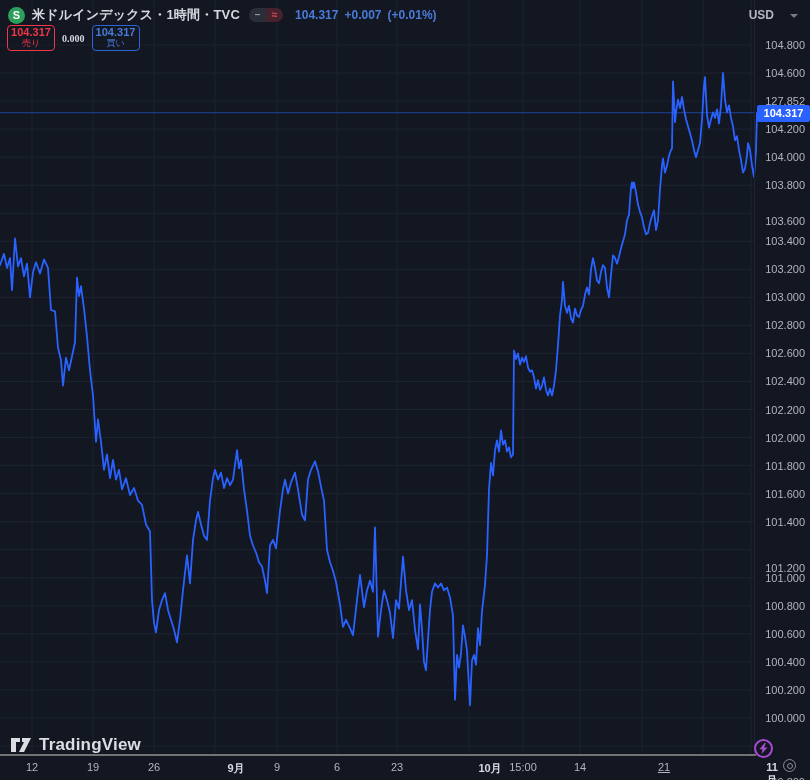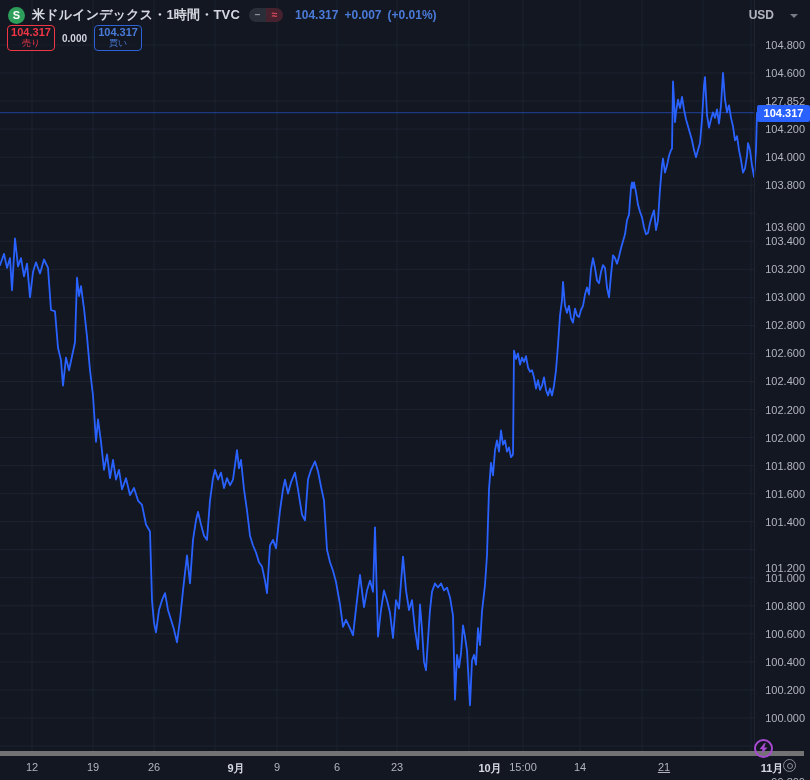--- a/index.html
+++ b/index.html
@@ -23,30 +23,30 @@
   .caret{width:0;height:0;border-left:4px solid transparent;border-right:4px solid transparent;
          border-top:4px solid #787b86;margin-top:1px;}
 
   
   .orders{position:absolute;top:25px;left:7px;display:flex;align-items:center;z-index:6;}
   .obtn{width:46px;border-radius:4px;text-align:center;padding:1px 0 2px 0;background:rgba(19,23,34,.55);}
   .obtn .p{font-size:11px;font-weight:bold;line-height:11px;}
   .obtn .l{font-size:9px;line-height:10px;}
   .sell{border:1px solid #f23645;color:#f23645;}
   .buy{border:1px solid #2e62d9;color:#4a7bd9;}
-  .spread{color:#d1d4dc;font-size:10px;font-weight:bold;padding:0 7px;}
+  .spread{color:#d1d4dc;font-size:10px;font-weight:bold;padding:0 7px;font-family:Liberation Serif, serif;}
 
   
   .paxis{position:absolute;top:0;right:0;width:55px;height:756px;z-index:4;border-left:1px solid #1f2433;}
   .ptick{position:absolute;right:5px;transform:translateY(-50%);color:#b2b5be;font-size:11px;}
   .plabel-cur{position:absolute;right:0;width:53px;z-index:5;background:#2962ff;color:#fff;
               font-size:11px;font-weight:bold;text-align:center;padding:2px 0 3px 0;border-radius:2px;}
 
   
-  .taxis{position:absolute;left:0;bottom:0;width:756px;height:24px;z-index:4;border-top:5px solid #737373;padding-left:48px;}
+  .taxis{position:absolute;left:0;bottom:0;width:756px;height:24px;z-index:4;border-top:2px solid #737373;}
   .ttick{position:absolute;top:5px;transform:translateX(-50%);color:#b2b5be;font-size:11px;}
   .ttick.major{color:#d6d8e0;font-weight:bold;margin-left:21px;}
 
   
   .tvlogo{position:absolute;left:10px;bottom:25px;z-index:6;display:flex;align-items:center;gap:7px;}
   .tvlogo .txt{color:#dcdde2;font-size:17px;font-weight:bold;letter-spacing:.2px;}
 
   .flash{position:absolute;left:754px;top:739px;width:15px;height:15px;border:2px solid #a64ad0;
          border-radius:50%;z-index:6;display:flex;align-items:center;justify-content:center;cursor:pointer;}
   .target{position:absolute;left:783px;top:759px;width:11px;height:11px;border:1.5px solid #8a8d97;
@@ -133,21 +133,21 @@
     </div>
   </div>
 
   <div class="paxis" id="price-axis">
       <div class="ptick" style="top: 45px;">104.800</div>
       <div class="ptick" style="top: 73.04px;">104.600</div>
       <div class="ptick" style="top: 101.08px;">127.852</div>
       <div class="ptick" style="top: 129.12px;">104.200</div>
       <div class="ptick" style="top: 157.16px;">104.000</div>
       <div class="ptick" style="top: 185.2px;">103.800</div>
-      <div class="ptick" style="top: 227px;">103.600</div>
+      <div class="ptick" style="top: 221px;">103.600</div>
       <div class="ptick" style="top: 241.28px;">103.400</div>
       <div class="ptick" style="top: 269.32px;">103.200</div>
       <div class="ptick" style="top: 297.36px;">103.000</div>
       <div class="ptick" style="top: 325.4px;">102.800</div>
       <div class="ptick" style="top: 353.44px;">102.600</div>
       <div class="ptick" style="top: 381.48px;">102.400</div>
       <div class="ptick" style="top: 409.52px;">102.200</div>
       <div class="ptick" style="top: 437.56px;">102.000</div>
       <div class="ptick" style="top: 465.6px;">101.800</div>
       <div class="ptick" style="top: 493.64px;">101.600</div>
@@ -171,20 +171,27 @@
       <div class="ttick" style="left: 277px;">9</div>
       <div class="ttick" style="left: 337px;">6</div>
       <div class="ttick" style="left: 397px;">23</div>
       <div class="ttick major" style="left: 469px;">10月</div>
       <div class="ttick" style="left: 523px;">15:00</div>
       <div class="ttick" style="left: 580px;">14</div>
       <div class="ttick" style="left: 664px; text-decoration: underline;">21</div>
       <div class="ttick major" style="left: 751px;">11月</div>
     </div>
 
+  <div class="tvlogo">
+    <svg width="22" height="20" viewBox="0 0 22 20">
+      <path d="M1 3 h9 v4 h-4 v10 h-5 z" fill="#dcdde2"></path>
+      <path d="M12 3 h9 l-7 14 h-5 l5 -10 h-2 z" fill="#dcdde2"></path>
+    </svg>
+    <span class="txt">TradingView</span>
+  </div>
 
   <div class="flash">
     <svg width="9" height="11" viewBox="0 0 9 11">
       <path d="M5.5 0 L0.5 6.2 H3.4 L2.6 11 L8.5 4.4 H5.2 L6.8 0 Z" fill="#a64ad0"></path>
     </svg>
   </div>
 
   <div class="target">
     <div class="dot"></div>
   </div>

